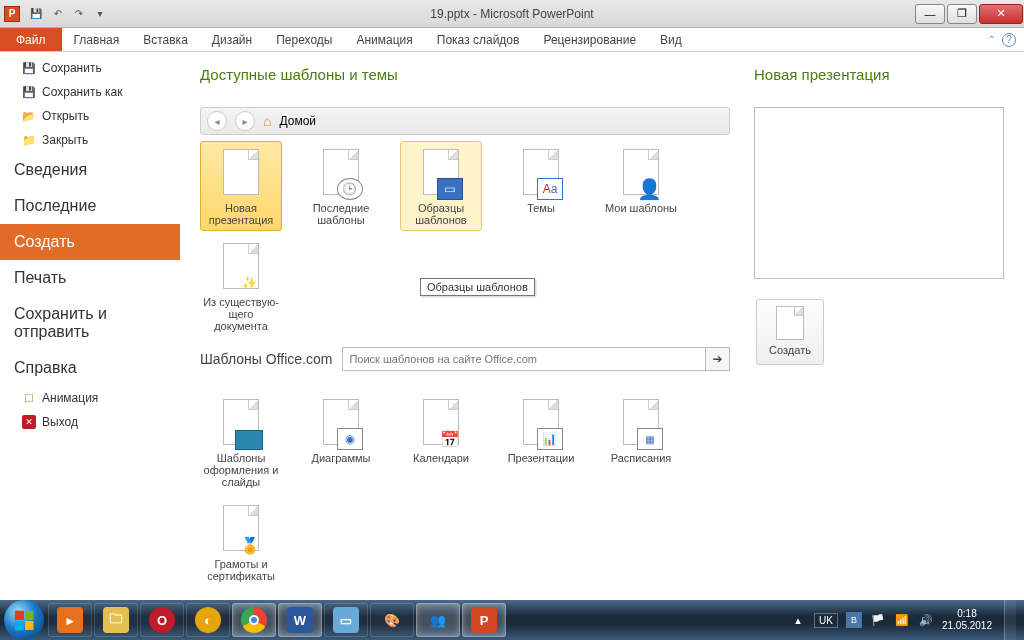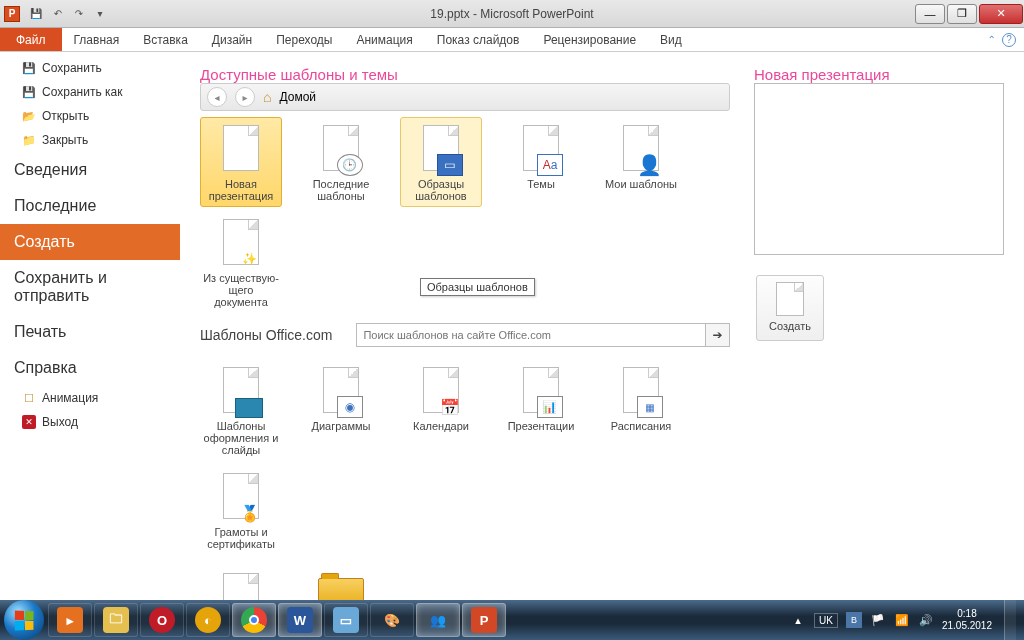--- a/index.html
+++ b/index.html
@@ -32,36 +32,36 @@
 .bs-icon.save { color: #1a5fb4; }
 .bs-icon.open { color: #e5a50a; }
 .bs-icon.close-doc { color: #e5a50a; }
 .bs-icon.opts { color: #c0902a; }
 .bs-icon.exit { background: #c01c28; color:#fff; font-size:9px; border-radius:2px;}
 
 .bs-main { flex: 1; padding: 14px 20px; display: flex; gap: 24px; }
 .bs-left { flex: 1; }
 .bs-right { width: 250px; }
 
-.sec-title { font-size: 15px; color: #ec4899; margin-bottom: 0; }
+.sec-title { font-size: 15px; color: #4d7c0f; margin-bottom: 24px; }
 .navbar { height: 28px; background: linear-gradient(#f5f5f5,#e8e8e8); border: 1px solid #ccc; border-radius: 3px; display: flex; align-items: center; gap: 8px; padding: 0 6px; font-size: 12px; margin-bottom: 6px; }
 .navbar .nav-btn { width: 20px; height: 20px; border: 1px solid #ccc; border-radius: 10px; background: #fff; display:flex;align-items:center;justify-content:center;font-size:10px;color:#888;cursor:pointer;}
 .navbar .home-ic { color:#c0902a; font-size:14px;}
 
 .tmpl-grid { display: flex; flex-wrap: wrap; gap: 4px 18px; margin-bottom: 10px; }
 .tmpl { width: 82px; text-align: center; font-size: 11px; color: #444; cursor: pointer; padding: 4px 2px; border: 1px solid transparent; border-radius: 3px; }
 .tmpl.selected { background: linear-gradient(#ffe9a6,#ffd76a); border-color: #e0b030; }
 .tmpl.hover { background: #fff3cc; border-color: #e8c868; }
 .tmpl-ic { width: 56px; height: 52px; margin: 0 auto 4px; display: flex; align-items: center; justify-content: center; position: relative; }
 .doc-page { width: 36px; height: 46px; background: #fff; border: 1px solid #bbb; position: relative; }
 .doc-page.stack::before { content:""; position:absolute; left:-4px; top:-4px; width:36px;height:46px;background:#fff;border:1px solid #ccc; z-index:-1;}
 .doc-fold { position:absolute; top:0; right:0; width:10px;height:10px; background: linear-gradient(135deg, #fff 50%, #ddd 50%); border-left:1px solid #ccc; border-bottom:1px solid #ccc;}
 .badge { position:absolute; bottom:-2px; right:6px; width:26px; height:22px; border:1px solid #888; background:#fff; display:flex;align-items:center;justify-content:center;font-size:12px;}
 
-.subhead { font-size: 14px; color: #444; margin: 8px 0 12px; display:flex; align-items:center; gap:24px;}
+.subhead { font-size: 14px; color: #444; margin: 8px 0 20px; display:flex; align-items:center; gap:10px;}
 .search-box { flex:1; display:flex; border:1px solid #bbb;}
 .search-inp { flex:1; height:22px; border:none; padding:0 6px; font-size:11px; outline:none; color:#888;}
 .search-go { width:24px; height:22px; border-left:1px solid #bbb; background:#f5f5f5; display:flex;align-items:center;justify-content:center;font-size:12px;cursor:pointer;}
 
 .tooltip { position:absolute; background:#fff; border:1px solid #767676; padding:2px 6px; font-size:11px; color:#333; box-shadow:1px 1px 2px rgba(0,0,0,0.2); left:420px; top:278px; z-index:50;}
 
 .preview-box { border: 1px solid #bbb; height: 172px; background: #fff; margin-bottom: 20px; }
 .create-btn { width: 68px; margin: 0 0 0 2px; padding: 6px 4px 8px; border: 1px solid #ccc; background: linear-gradient(#fdfdfd,#efefef); text-align:center; font-size:11px; color:#444; cursor:pointer; border-radius:3px;}
 .create-btn .ic { width:28px;height:34px;margin:0 auto 4px;border:1px solid #bbb;background:#fff;position:relative;}
 .create-btn .ic::after{content:"";position:absolute;top:0;right:0;width:8px;height:8px;background:linear-gradient(135deg,#fff 50%,#ddd 50%);border-left:1px solid #ccc;border-bottom:1px solid #ccc;}
@@ -130,22 +130,22 @@
         <span class="bs-icon open">📂</span>
         <span>Открыть</span>
       </div>
     <div class="bs-item">
         <span class="bs-icon close-doc">📁</span>
         <span>Закрыть</span>
       </div>
     <div class="bs-item big">Сведения</div>
     <div class="bs-item big">Последние</div>
     <div class="bs-item big active">Создать</div>
+    <div class="bs-item big">Печать</div>
     <div class="bs-item big">Сохранить и отправить</div>
-    <div class="bs-item big">Печать</div>
     <div class="bs-item big">Справка</div>
     <div class="bs-item">
         <span class="bs-icon opts">☐</span>
         <span>Анимация</span>
       </div>
     <div class="bs-item">
         <span class="bs-icon exit">✕</span>
         <span>Выход</span>
       </div>
   </div>

